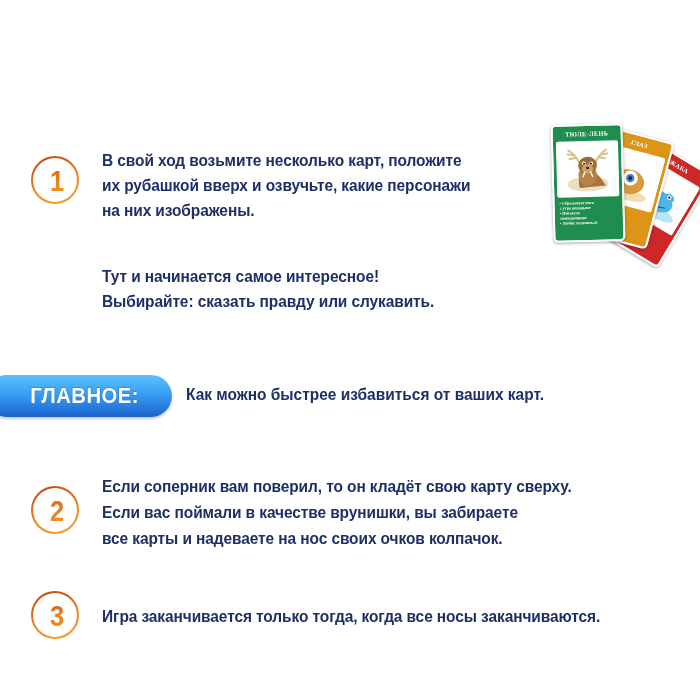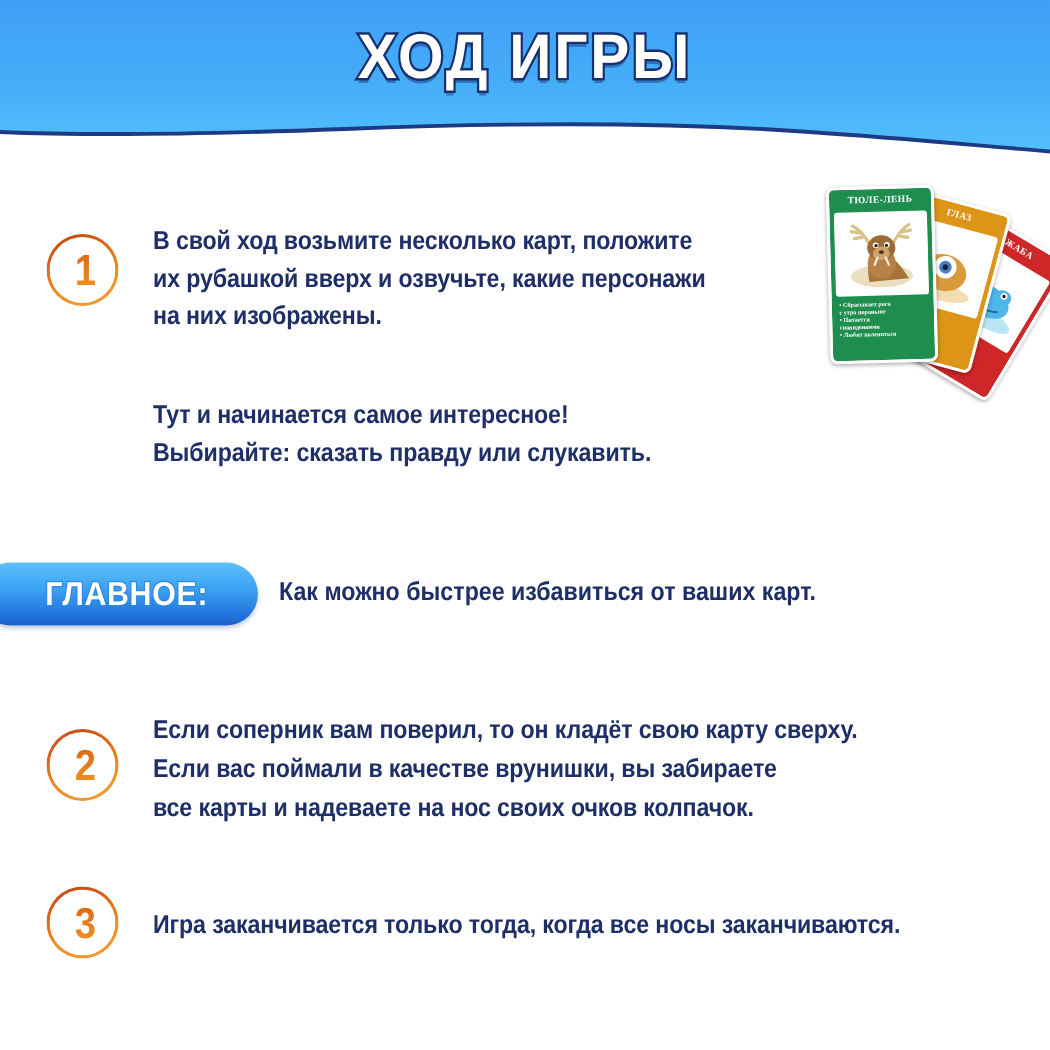--- a/index.html
+++ b/index.html
@@ -218,34 +218,20 @@
     color: #ffffff;
     font-weight: bold;
   }
   .card-bullets div { white-space: nowrap; }
 </style>
 </head>
 <body>
 
 <div id="page">
 
-  <div id="header">
-    <svg id="header-bg" viewBox="0 0 700 110" preserveAspectRatio="none">
-      <defs>
-        <linearGradient id="hdrGrad" x1="0" y1="0" x2="0" y2="1">
-          <stop offset="0%" stop-color="#3f9ff7"></stop>
-          <stop offset="55%" stop-color="#46adf9"></stop>
-          <stop offset="100%" stop-color="#52c0fb"></stop>
-        </linearGradient>
-      </defs>
-      <path d="M0,0 L700,0 L700,101 C640,96 600,92 540,88 C440,81 330,82 230,86 C150,89 70,91 0,88 Z" fill="url(#hdrGrad)"></path>
-      <path d="M0,88 C70,91 150,89 230,86 C330,82 440,81 540,88 C600,92 640,96 700,101" fill="none" stroke="#1c3b84" stroke-width="2.6"></path>
-    </svg>
-    <div id="header-title">ХОД ИГРЫ</div>
-  </div>
 
   <div class="step">
     <div class="num-circle" style="left:31px; top:156px;">
       <div class="num-digit">1</div>
     </div>
     <div class="body-text" style="left:102px; top:148px;">В свой ход возьмите несколько карт, положите</div>
     <div class="body-text" style="left:102px; top:173px;">их рубашкой вверх и озвучьте, какие персонажи</div>
     <div class="body-text" style="left:102px; top:198px;">на них изображены.</div>
     <div class="body-text" style="left:102px; top:264px;">Тут и начинается самое интересное!</div>
     <div class="body-text" style="left:102px; top:289px;">Выбирайте: сказать правду или слукавить.</div>

